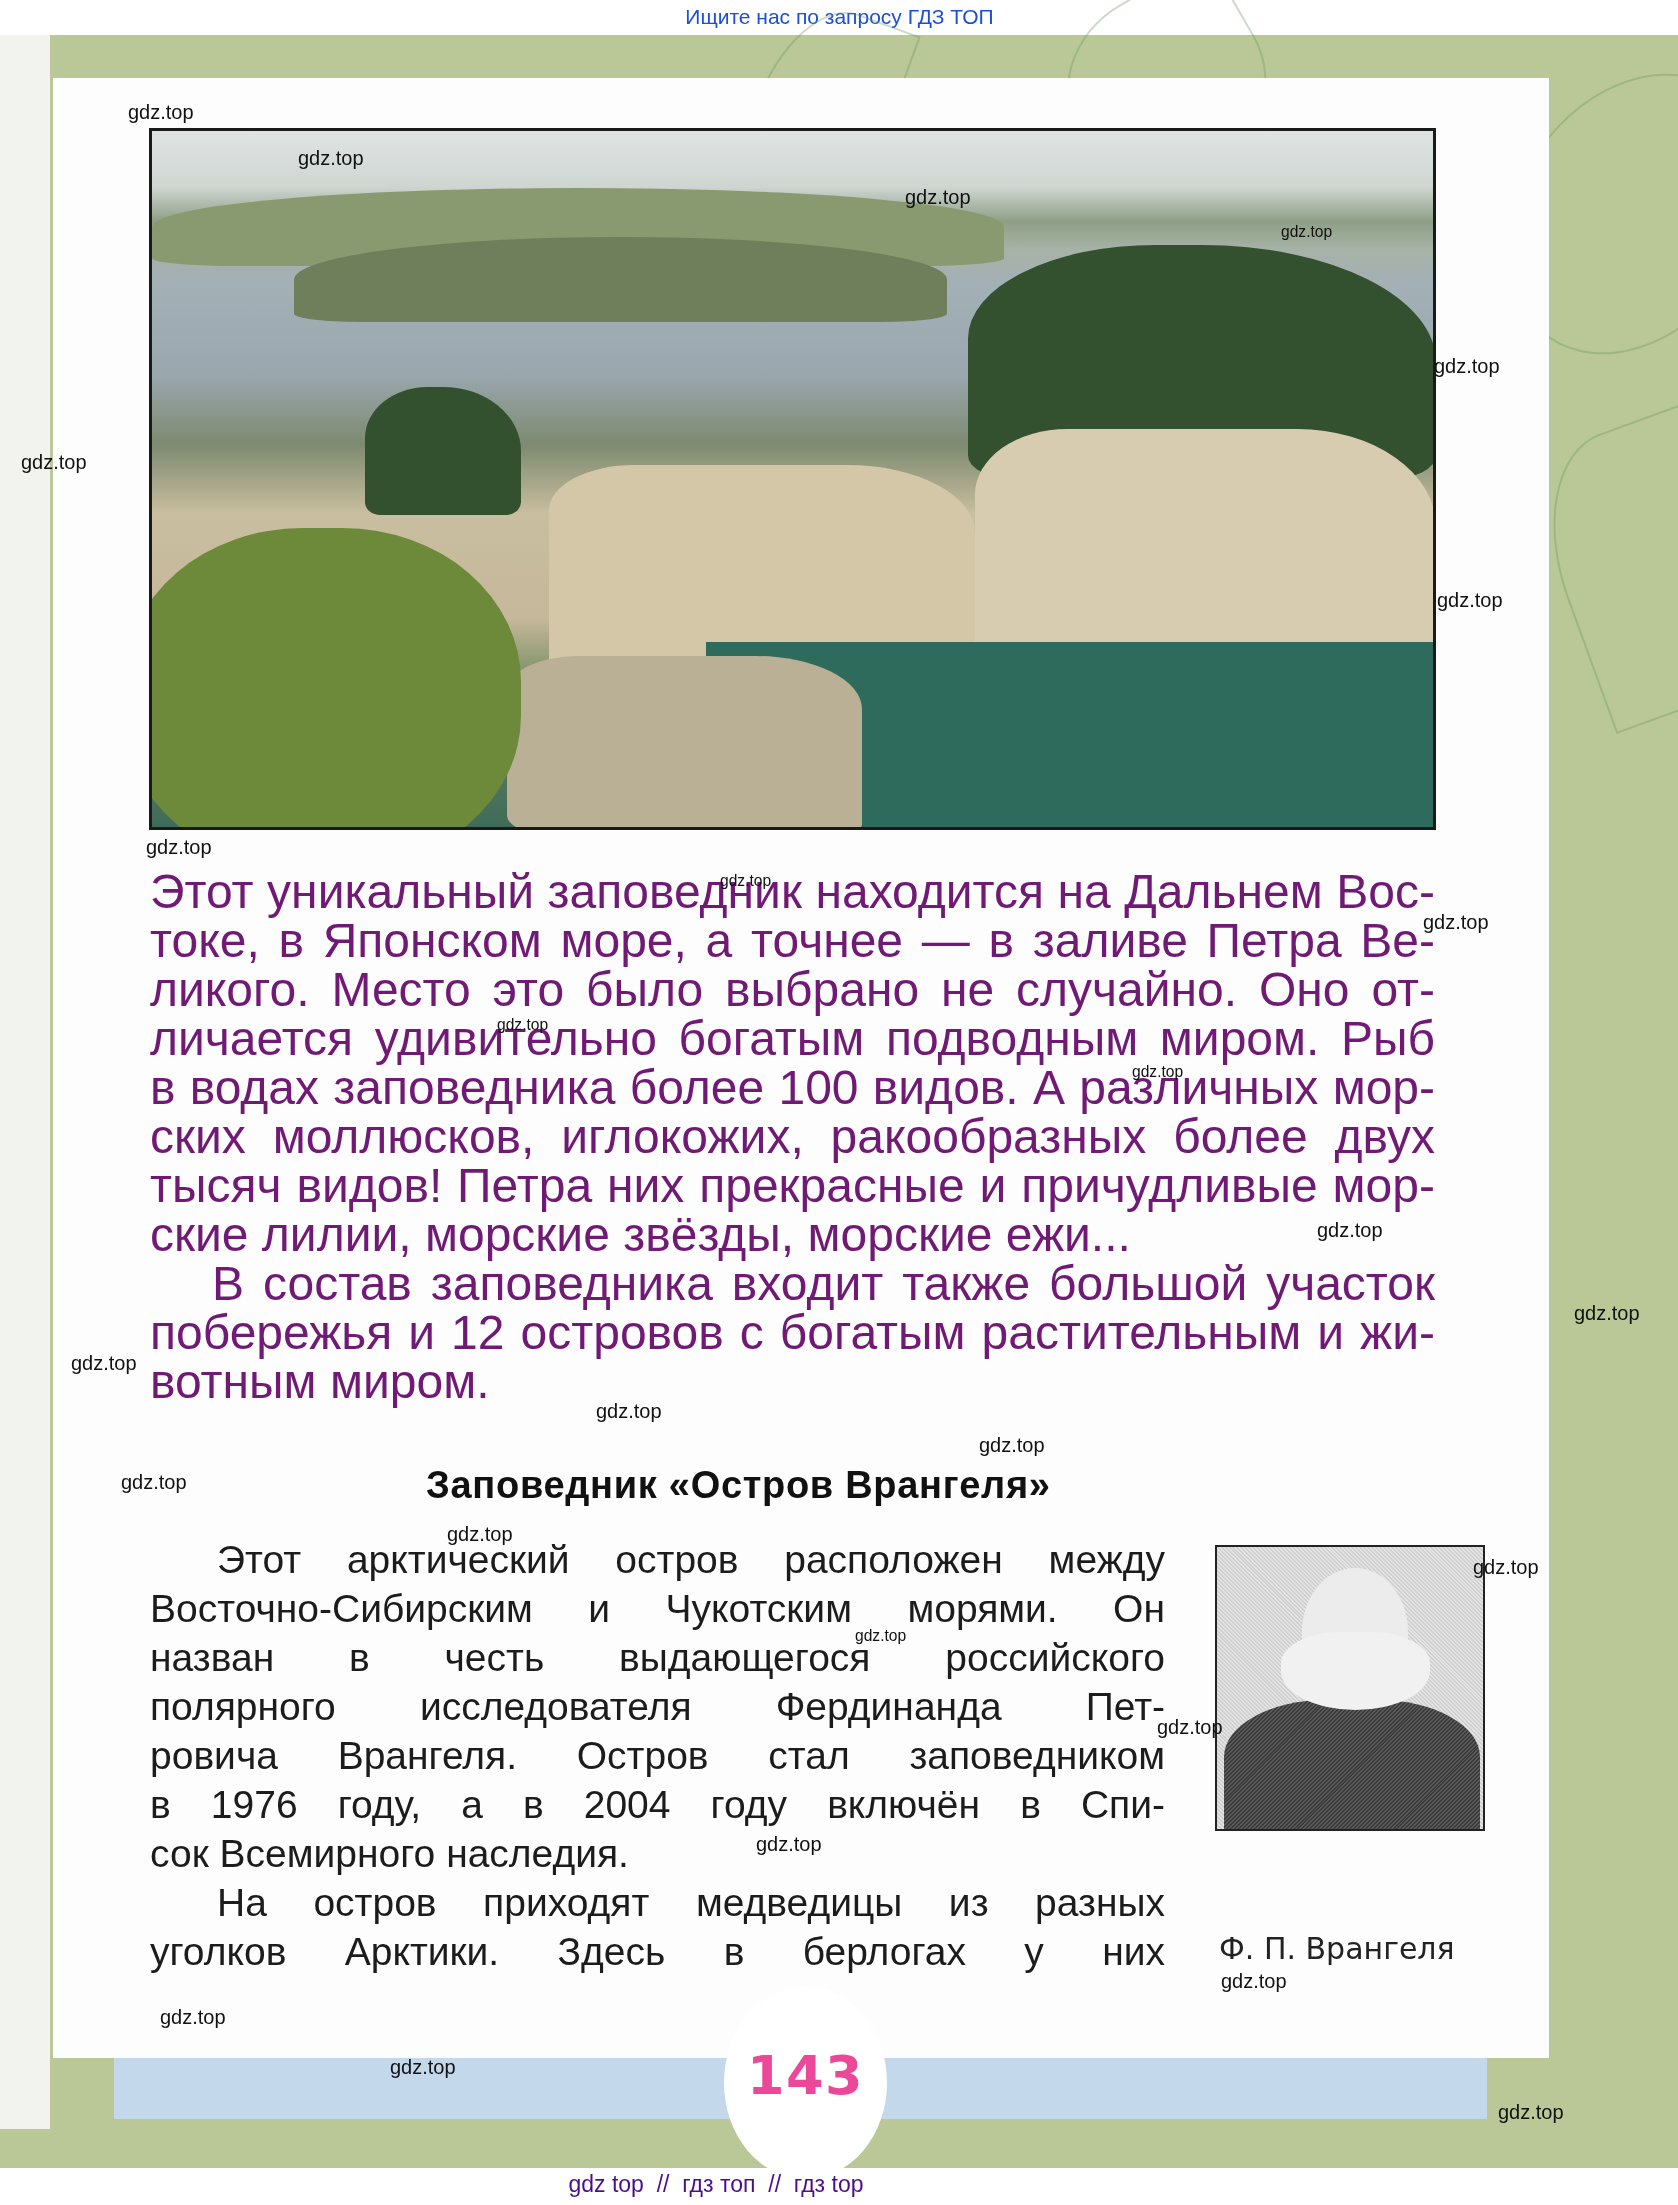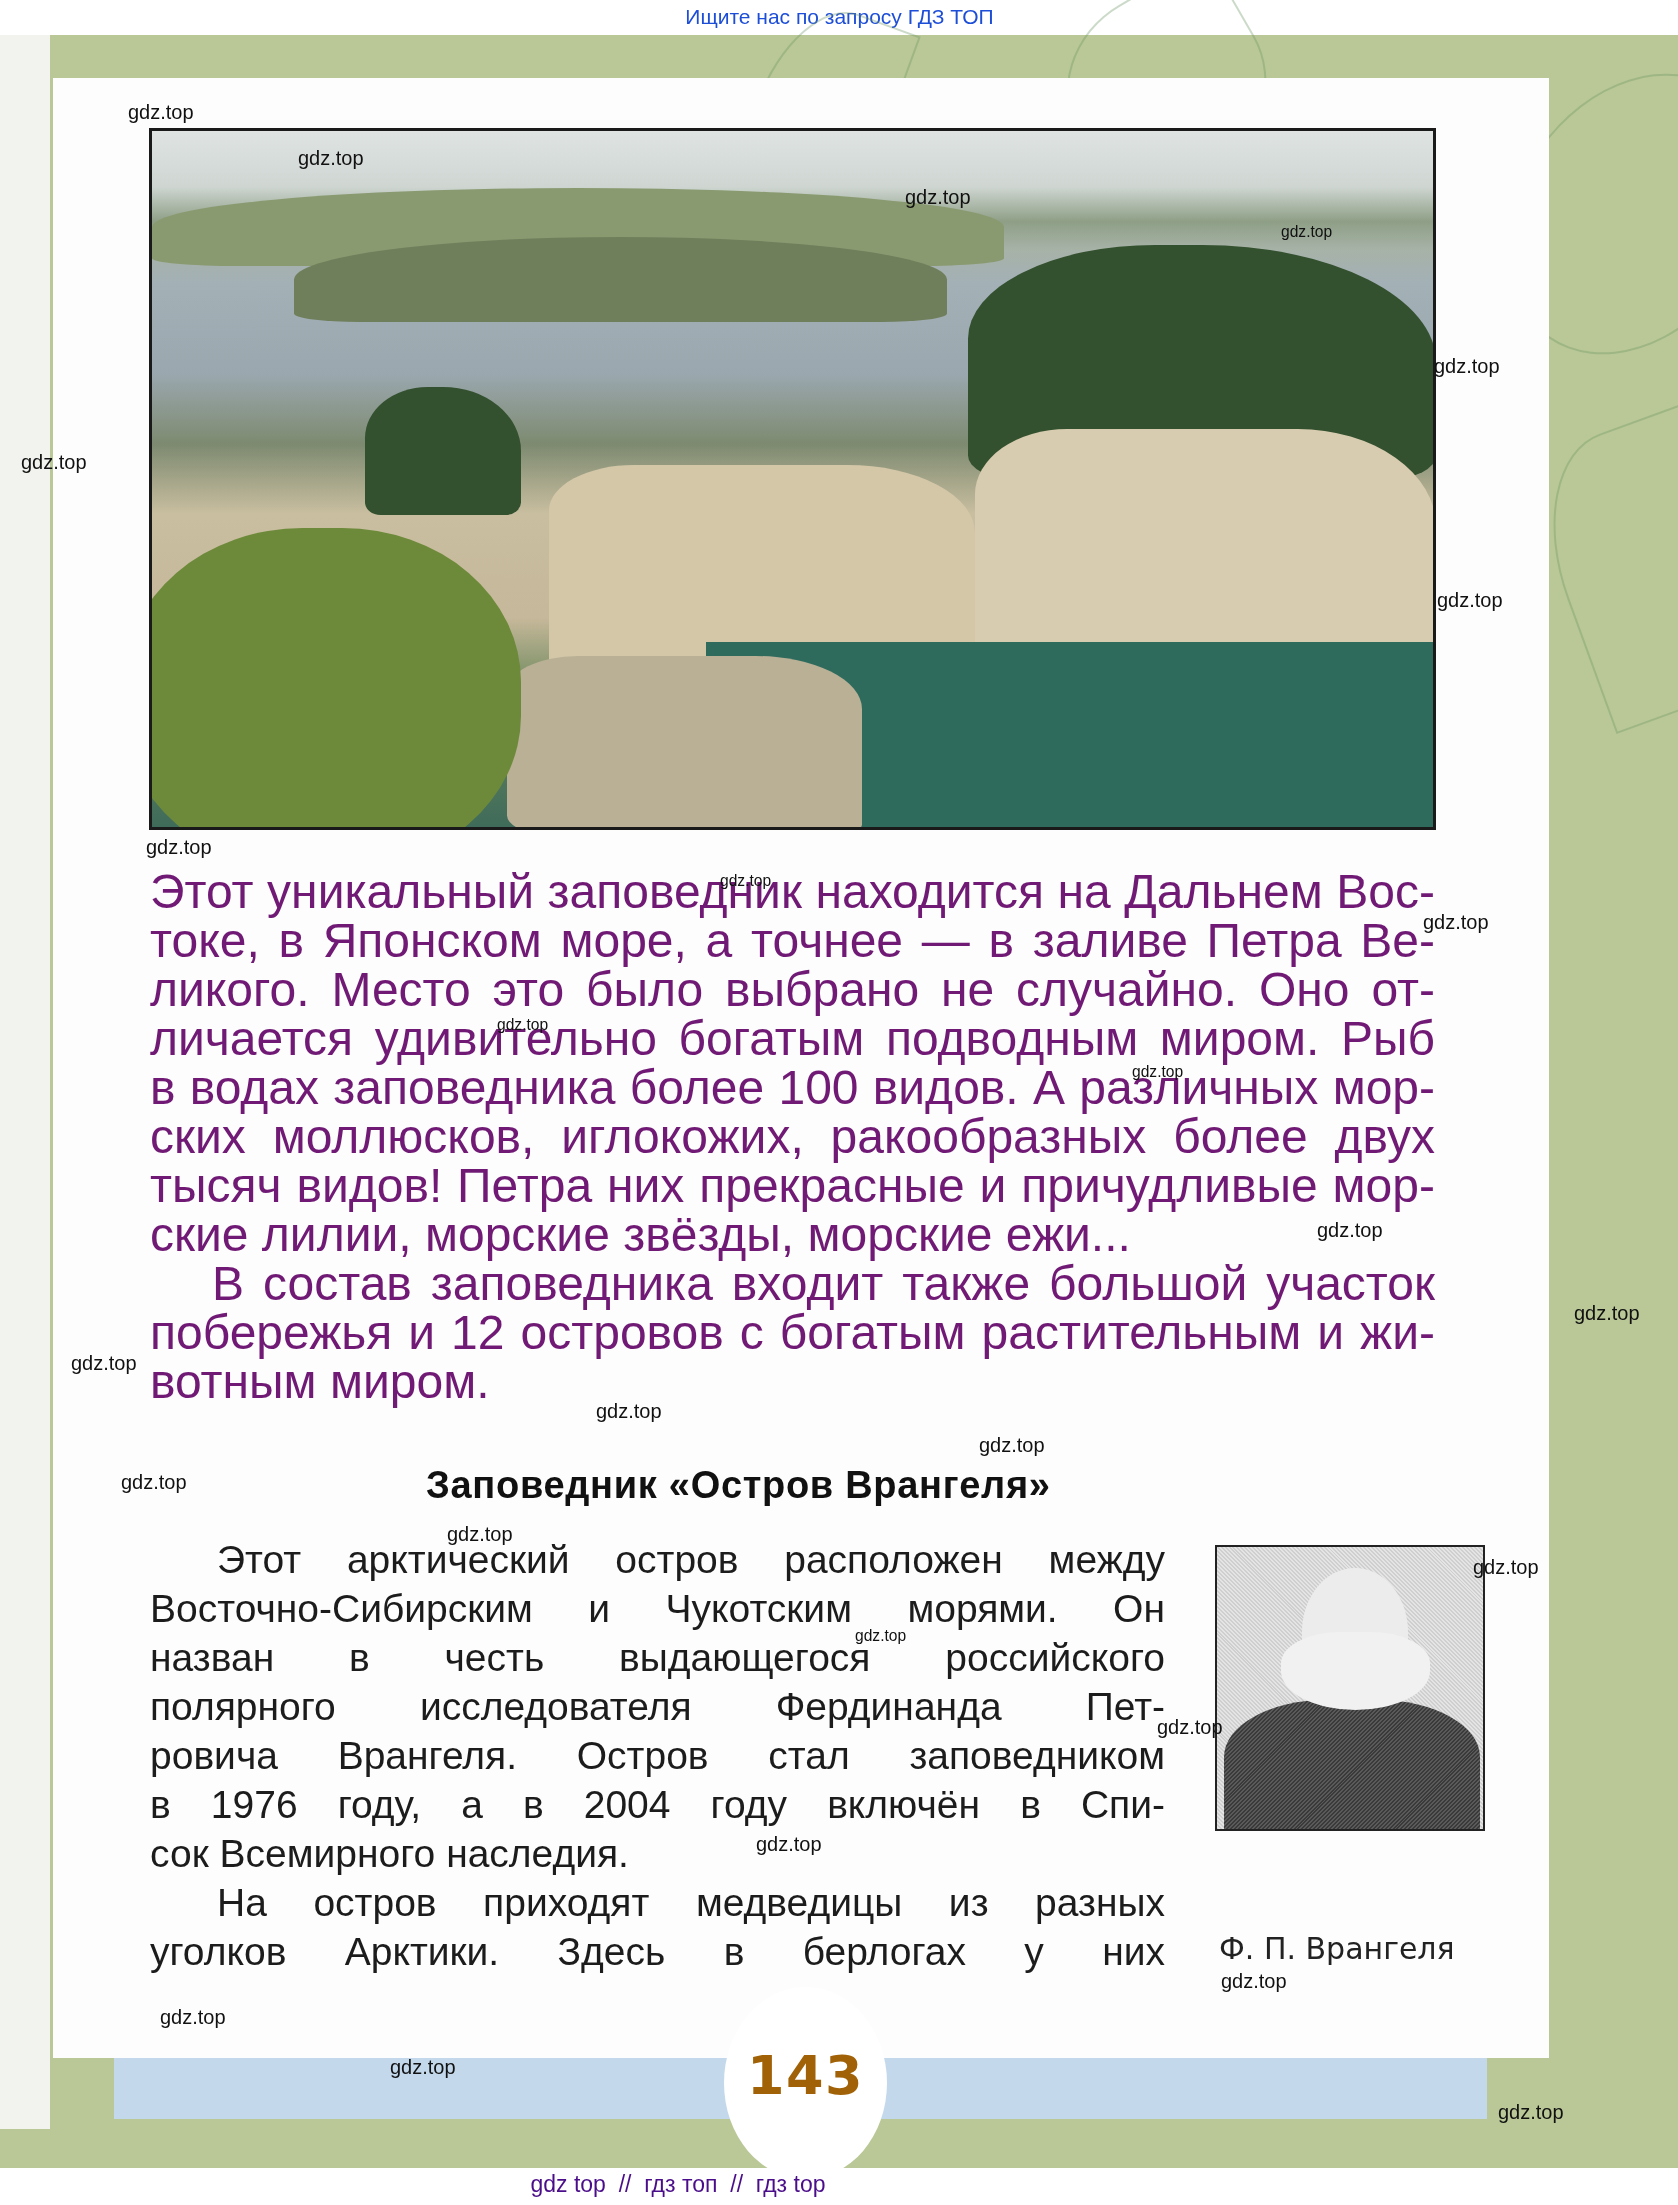--- a/index.html
+++ b/index.html
@@ -5,42 +5,42 @@
   html,body{margin:0;padding:0;}
   body{width:1679px;height:2205px;position:relative;overflow:hidden;background:#ffffff;font-family:"Liberation Sans",sans-serif;}
   .topbar{position:absolute;left:0;top:0;width:1679px;height:35px;background:#fff;text-align:center;}
   .topbar span{font-family:"Liberation Sans",sans-serif;font-size:21px;line-height:33px;color:#1d4ed8;}
   .bg{position:absolute;left:0;top:35px;width:1679px;height:2133px;background:#b9c896;}
   .bg-left{position:absolute;left:0;top:35px;width:50px;height:2094px;background:#f2f3ee;}
   .leaf{position:absolute;border:2.1px solid rgba(110,150,100,0.35);border-radius:50% 0 50% 0;}
   .page{position:absolute;left:53px;top:78px;width:1496px;height:1980px;background:#fdfdfd;}
   .fade-band{position:absolute;left:114px;top:2048px;width:1373px;height:71px;background:#c4d8ec;}
   .pagenum-oval{position:absolute;left:724px;top:1987px;width:163px;height:192px;background:#fff;border-radius:50%;}
-  .pagenum{position:absolute;left:724px;top:2044px;width:163px;text-align:center;font-size:54px;font-weight:bold;color:#a16207;font-family:"DejaVu Sans",sans-serif;letter-spacing:1.4px;}
+  .pagenum{position:absolute;left:724px;top:2044px;width:163px;text-align:center;font-size:54px;font-weight:bold;color:#ec4899;font-family:"DejaVu Sans",sans-serif;letter-spacing:1.4px;}
   .photo{position:absolute;left:149px;top:128px;width:1281px;height:696px;border:3.5px solid #1a1a1a;overflow:hidden;
     background:linear-gradient(180deg,#dfe4e3 0%,#cfd6d2 8%,#8e9f86 13%,#a7b2a7 17%,#a3b0b6 22%,#9aa7ae 35%,#7d8a70 45%,#c9bea0 55%,#c6b89a 70%,#6f8a5e 80%,#3f6b5a 100%);}
   .photo .island{position:absolute;background:#6f7f5b;border-radius:50% 50% 10% 10%;}
   .photo .cliff{position:absolute;background:#d4c7a8;border-radius:20% 30% 5% 10%;}
   .photo .pine{position:absolute;background:#6d8a3a;border-radius:45%;}
   .photo .sea{position:absolute;background:#2f6b5d;}
   .photo .trees{position:absolute;background:#33502f;border-radius:40% 50% 10% 10%;}
   .text{position:absolute;left:150px;width:1285px;font-family:"Liberation Sans",sans-serif;font-size:48px;color:#701a75;line-height:49px;text-align:justify;}
   .line{display:block;text-align:justify;text-align-last:justify;white-space:nowrap;}
   .line.last{text-align-last:left;}
   .heading{position:absolute;left:426px;top:1464px;font-family:"Liberation Sans",sans-serif;font-weight:bold;font-size:38px;color:#111;letter-spacing:0.7px;}
   .text2{position:absolute;left:150px;width:1015px;font-family:"Liberation Sans",sans-serif;font-size:39px;color:#1c1c1c;line-height:49px;}
   .portrait{position:absolute;left:1215px;top:1545px;width:266px;height:282px;border:2.8px solid #222;
     background:repeating-linear-gradient(45deg,#cfcfcf 0 1.4px,#e4e4e4 1.4px 2.8px);overflow:hidden;}
   .portrait .head{position:absolute;left:85px;top:21px;width:106px;height:128px;background:#ececec;border-radius:50% 50% 45% 45%;}
   .portrait .beard{position:absolute;left:64px;top:85px;width:149px;height:78px;background:#f1f1f1;border-radius:40% 40% 50% 50%;}
   .portrait .coat{position:absolute;left:7px;top:153px;width:256px;height:142px;background:repeating-linear-gradient(-45deg,#3a3a3a 0 1.4px,#5a5a5a 1.4px 2.8px);border-radius:40% 40% 0 0;}
   .caption{position:absolute;left:1219px;top:1931px;font-family:"DejaVu Sans",sans-serif;font-size:30px;color:#222;}
   .wm{position:absolute;font-family:"Liberation Sans",sans-serif;color:#111;font-size:20px;}
   .wm.sm{font-size:15.6px;}
-  .bottombar{position:absolute;left:0;top:2168px;width:1356px;height:37px;background:#fff;text-align:center;}
+  .bottombar{position:absolute;left:0;top:2168px;width:1356px;height:37px;background:#fff;text-align:center;padding-left:38px;}
   .bottombar span{font-family:"Liberation Sans",sans-serif;font-size:23px;color:#4b0e8a;line-height:33px;}
 </style>
 </head>
 <body>
 
 <div class="topbar"><span>Ищите нас по запросу ГДЗ ТОП</span></div>
 
 <div class="bg">
   <div class="leaf" style="left:752px;top:-28px;width:128px;height:234px;transform:rotate(20deg);"></div>
   <div class="leaf" style="left:1065px;top:-43px;width:199px;height:185px;transform:rotate(-30deg);"></div>

